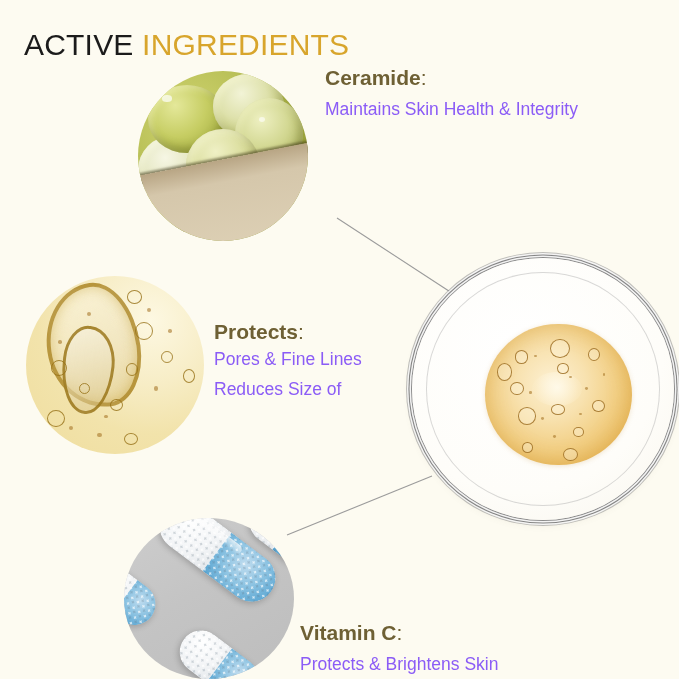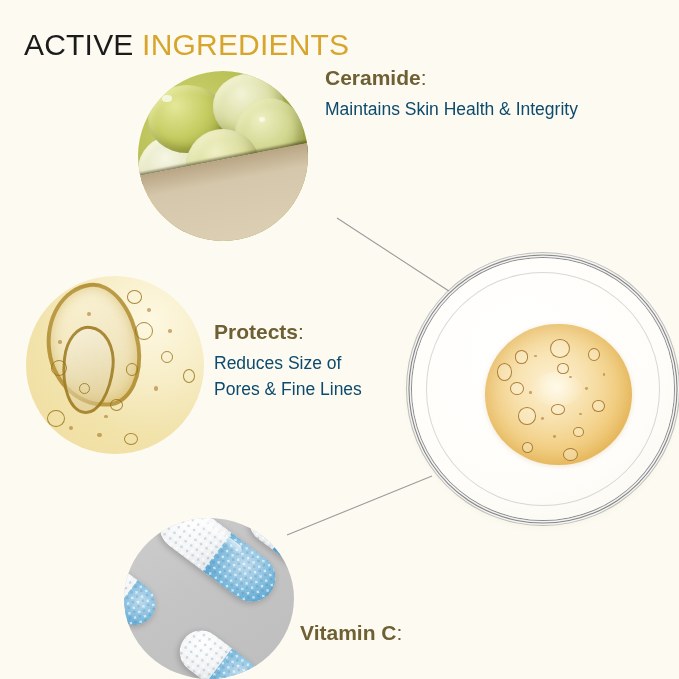--- a/index.html
+++ b/index.html
@@ -148,21 +148,21 @@
   .obub{position:absolute;border-radius:50%;border:1.4px solid rgba(150,100,22,.78);background:rgba(255,248,228,.35);}
   .odot{position:absolute;border-radius:50%;background:rgba(160,110,30,.55);}
 
   
   .lbl{position:absolute;}
   .lbl .head{
     font-size:21px;font-weight:700;color:#6e6034;line-height:1.18;white-space:nowrap;
   }
   .lbl .head .colon{font-weight:400;color:#6e6034;}
   .lbl .sub{
-    font-size:17.5px;font-weight:400;color:#0c4a6e;line-height:1.3;white-space:nowrap;
+    font-size:17.5px;font-weight:400;color:#8b5cf6;line-height:1.3;white-space:nowrap;
   }
 </style>
 </head>
 <body>
 
 <div id="stage">
 
   <div class="title">
     <span class="t-active">ACTIVE </span><span class="t-ingredients">INGREDIENTS</span>
   </div>
@@ -222,22 +222,22 @@
       <div class="odot" style="left:80%;top:30%;width:2%;height:2%;"></div>
       <div class="odot" style="left:40%;top:88%;width:2.6%;height:2.6%;"></div>
       <div class="odot" style="left:18%;top:36%;width:2%;height:2%;"></div>
     </div>
   </div>
 
   <div class="lbl" style="left:214px;top:320px;">
     <div class="head">
       <span>Protects</span><span class="colon">:</span>
     </div>
+    <div class="sub" style="margin-top:3px;">Pores &amp; Fine Lines</div>
     <div class="sub" style="margin-top:7px;">Reduces Size of</div>
-    <div class="sub" style="margin-top:3px;">Pores &amp; Fine Lines</div>
   </div>
 
   <div class="circ" style="left:124px;top:518px;width:170px;height:161px;">
     <div class="inner">
       <div class="vit-base"></div>
 
       <div class="cap" style="left:16%;top:6%;width:78%;height:30%;transform:rotate(37deg);">
         <div class="w"></div>
           <div class="b"></div>
           <div class="beads"></div>
@@ -261,20 +261,21 @@
           <div class="b"></div>
           <div class="beads"></div>
       </div>
     </div>
   </div>
 
   <div class="lbl" style="left:300px;top:621px;">
     <div class="head">
       <span>Vitamin C</span><span class="colon">:</span>
     </div>
+    <div class="sub" style="margin-top:7px;">Protects &amp; Brightens Skin</div>
   </div>
 
   <div id="dish" style="left:412px;top:258px;width:262px;height:262px;">
     <div class="dish-glass"></div>
     <div class="dish-inner-rim"></div>
 
     <div class="drop" style="left:28%;top:25%;width:56%;height:54%;">
       <div class="drop-core"></div>
       <div class="obub" style="left:44%;top:11%;width:12%;height:12%;"></div>
       <div class="obub" style="left:20%;top:19%;width:8%;height:8%;"></div>

